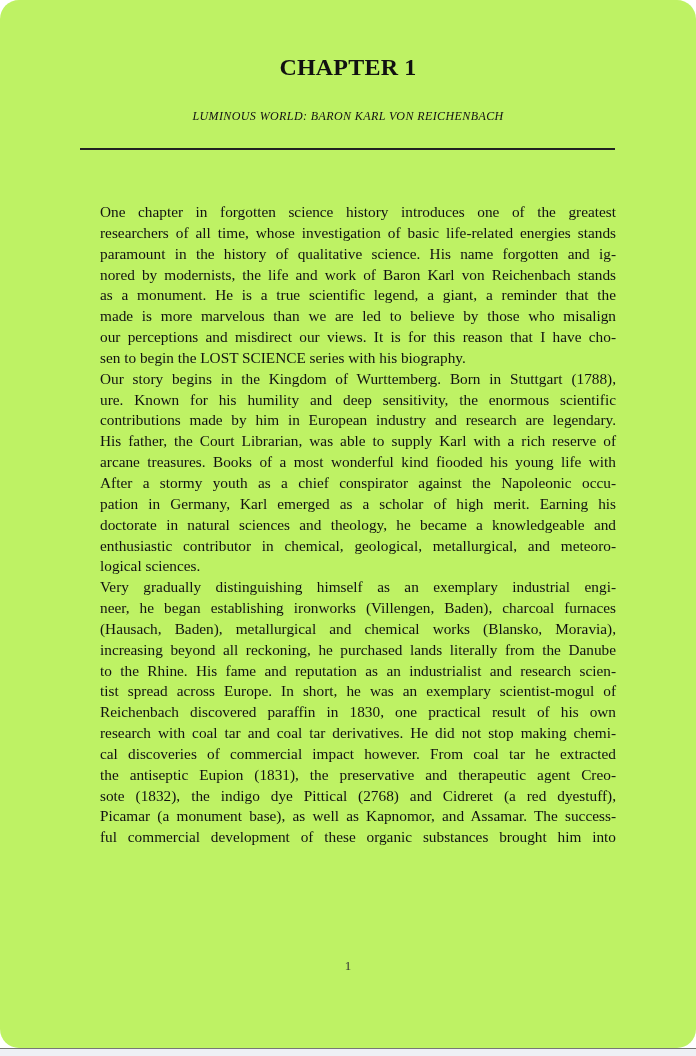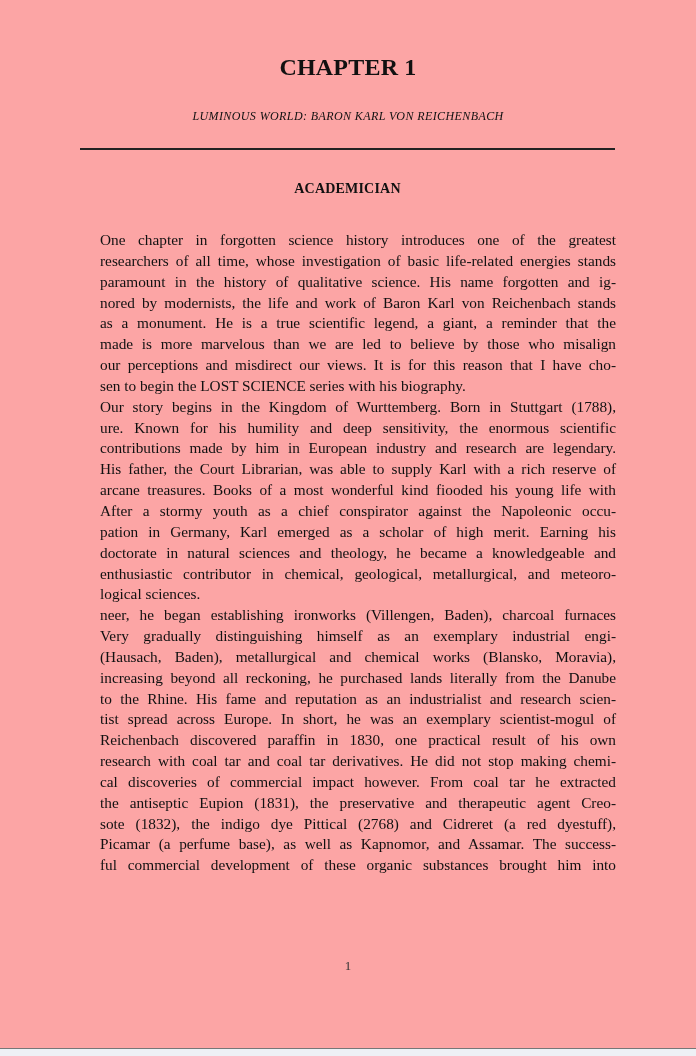--- a/index.html
+++ b/index.html
@@ -1,60 +1,59 @@
 <!DOCTYPE html>
 <html><head>
   <meta charset="utf-8">
   <style>
     html, body { margin: 0; padding: 0; }
     body {
       width: 696px; height: 1056px; background: #ffffff; position: relative; overflow: hidden;
       font-family: "Liberation Serif", "DejaVu Serif", serif; color: #111;
     }
-    .page { position: absolute; left: 0; top: 0; width: 696px; height: 1048px; background: #fca5a5; }
+    .page { position: absolute; left: 0; top: 0; width: 696px; height: 1048px; background: #bef264; border-radius: 19px; }
     .chapter-title {
       position: absolute; left: 0; width: 696px; top: 54px; text-align: center;
       font-weight: bold; font-size: 24px; letter-spacing: 0.2px;
     }
     .chapter-subtitle {
       position: absolute; left: 0; width: 696px; top: 109px; text-align: center;
       font-style: italic; font-size: 12px; letter-spacing: 0.4px;
     }
     .rule {
       position: absolute; left: 80px; width: 535px; top: 148px; height: 0;
       border-top: 2px solid #222;
     }
     .section-heading {
       position: absolute; left: 80px; width: 535px; top: 181px; text-align: center;
       font-weight: bold; font-size: 14px; letter-spacing: 0.2px;
     }
     .body-text {
       position: absolute; left: 80px; width: 536px; top: 202px;
-      font-size: 15.3px; line-height: 20.85px; margin-top: 28px;
+      font-size: 15.3px; line-height: 20.85px;
     }
     .para { margin: 0; text-indent: 20px; text-align: justify; }
     .line { display: block; text-align: justify; text-align-last: justify; white-space: nowrap; }
     .line.last { text-align-last: left; }
     .line.first { text-indent: 20px; }
     .page-number {
       position: absolute; left: 0; width: 696px; top: 958px; text-align: center; font-size: 13px; color: #333;
     }
     .bottom-bar {
       position: absolute; left: 0; top: 1048px; width: 696px; height: 8px;
       background: #eef0f5; border-top: 1px solid #777;
     }
   </style>
 </head>
 <body>
 
 <div class="page">
   <div class="chapter-title">CHAPTER 1</div>
   <div class="chapter-subtitle">LUMINOUS WORLD: BARON KARL VON REICHENBACH</div>
   <div class="rule"></div>
-  <div class="section-heading">ACADEMICIAN</div>
   <div class="body-text" id="body-text">
       <div class="para">
         <span class="line first">One chapter in forgotten science history introduces one of the greatest</span>
         <span class="line">researchers of all time, whose investigation of basic life-related energies stands</span>
         <span class="line">paramount in the history of qualitative science. His name forgotten and ig-</span>
         <span class="line">nored by modernists, the life and work of Baron Karl von Reichenbach stands</span>
         <span class="line">as a monument. He is a true scientific legend, a giant, a reminder that the</span>
         <span class="line">made is more marvelous than we are led to believe by those who misalign</span>
         <span class="line">our perceptions and misdirect our views. It is for this reason that I have cho-</span>
         <span class="line last">sen to begin the LOST SCIENCE series with his biography.</span>
@@ -67,32 +66,32 @@
         <span class="line">arcane treasures. Books of a most wonderful kind fiooded his young life with</span>
       </div>
       <div class="para">
         <span class="line first">After a stormy youth as a chief conspirator against the Napoleonic occu-</span>
         <span class="line">pation in Germany, Karl emerged as a scholar of high merit. Earning his</span>
         <span class="line">doctorate in natural sciences and theology, he became a knowledgeable and</span>
         <span class="line">enthusiastic contributor in chemical, geological, metallurgical, and meteoro-</span>
         <span class="line last">logical sciences.</span>
       </div>
       <div class="para">
+        <span class="line first">Very gradually distinguishing himself as an exemplary industrial engi-</span>
         <span class="line">neer, he began establishing ironworks (Villengen, Baden), charcoal furnaces</span>
-        <span class="line first">Very gradually distinguishing himself as an exemplary industrial engi-</span>
         <span class="line">(Hausach, Baden), metallurgical and chemical works (Blansko, Moravia),</span>
         <span class="line">increasing beyond all reckoning, he purchased lands literally from the Danube</span>
         <span class="line">to the Rhine. His fame and reputation as an industrialist and research scien-</span>
         <span class="line">tist spread across Europe. In short, he was an exemplary scientist-mogul of</span>
       </div>
       <div class="para">
         <span class="line first">Reichenbach discovered paraffin in 1830, one practical result of his own</span>
         <span class="line">research with coal tar and coal tar derivatives. He did not stop making chemi-</span>
         <span class="line">cal discoveries of commercial impact however. From coal tar he extracted</span>
         <span class="line">the antiseptic Eupion (1831), the preservative and therapeutic agent Creo-</span>
         <span class="line">sote (1832), the indigo dye Pittical (2768) and Cidreret (a red dyestuff),</span>
-        <span class="line">Picamar (a perfume base), as well as Kapnomor, and Assamar. The success-</span>
+        <span class="line">Picamar (a monument base), as well as Kapnomor, and Assamar. The success-</span>
         <span class="line">ful commercial development of these organic substances brought him into</span>
       </div>
     </div>
   <div class="page-number">1</div>
 </div>
 <div class="bottom-bar"></div>
 
 </body></html>

